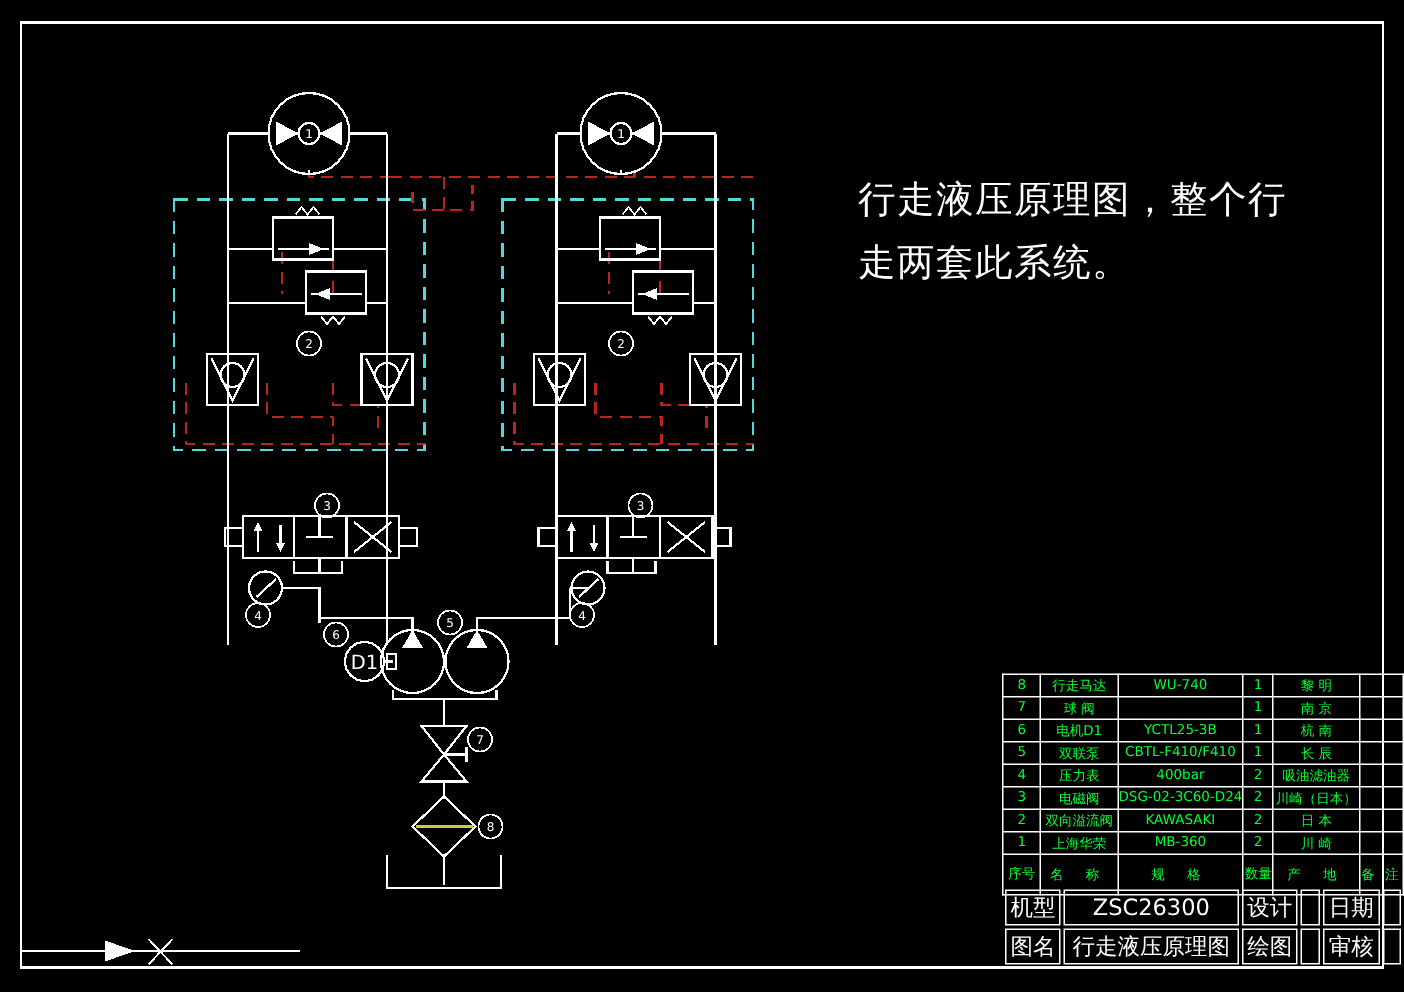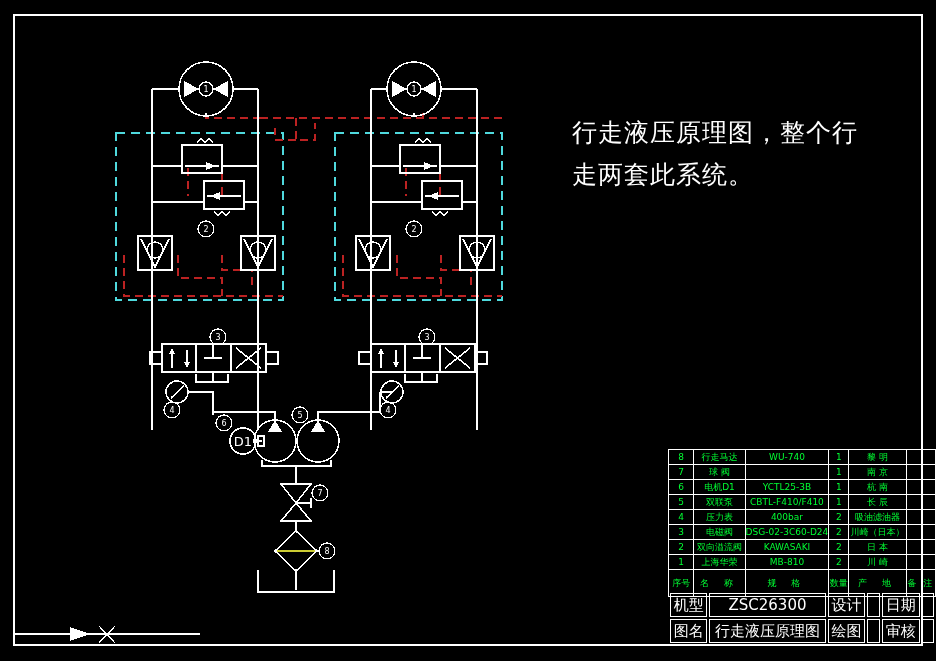--- a/index.html
+++ b/index.html
@@ -318,21 +318,21 @@
           <td class="num">2</td>
           <td>双向溢流阀</td>
           <td class="spec">KAWASAKI</td>
           <td class="num">2</td>
           <td>日    本</td>
           <td class="blank"></td>
         </tr>
         <tr>
           <td class="num">1</td>
           <td>上海华荣</td>
-          <td class="spec">MB-810</td>
+          <td class="spec">MB-360</td>
           <td class="num">2</td>
           <td>川    崎</td>
           <td class="blank"></td>
         </tr>
         <tr style="height:26px;padding-left:40px;">
           <td class="hdrnum" style="height:26px;">序号</td>
           <td class="hdr">名    称</td>
           <td class="hdr">规    格</td>
           <td class="hdrnum">数量</td>
           <td class="hdr">产    地</td>

